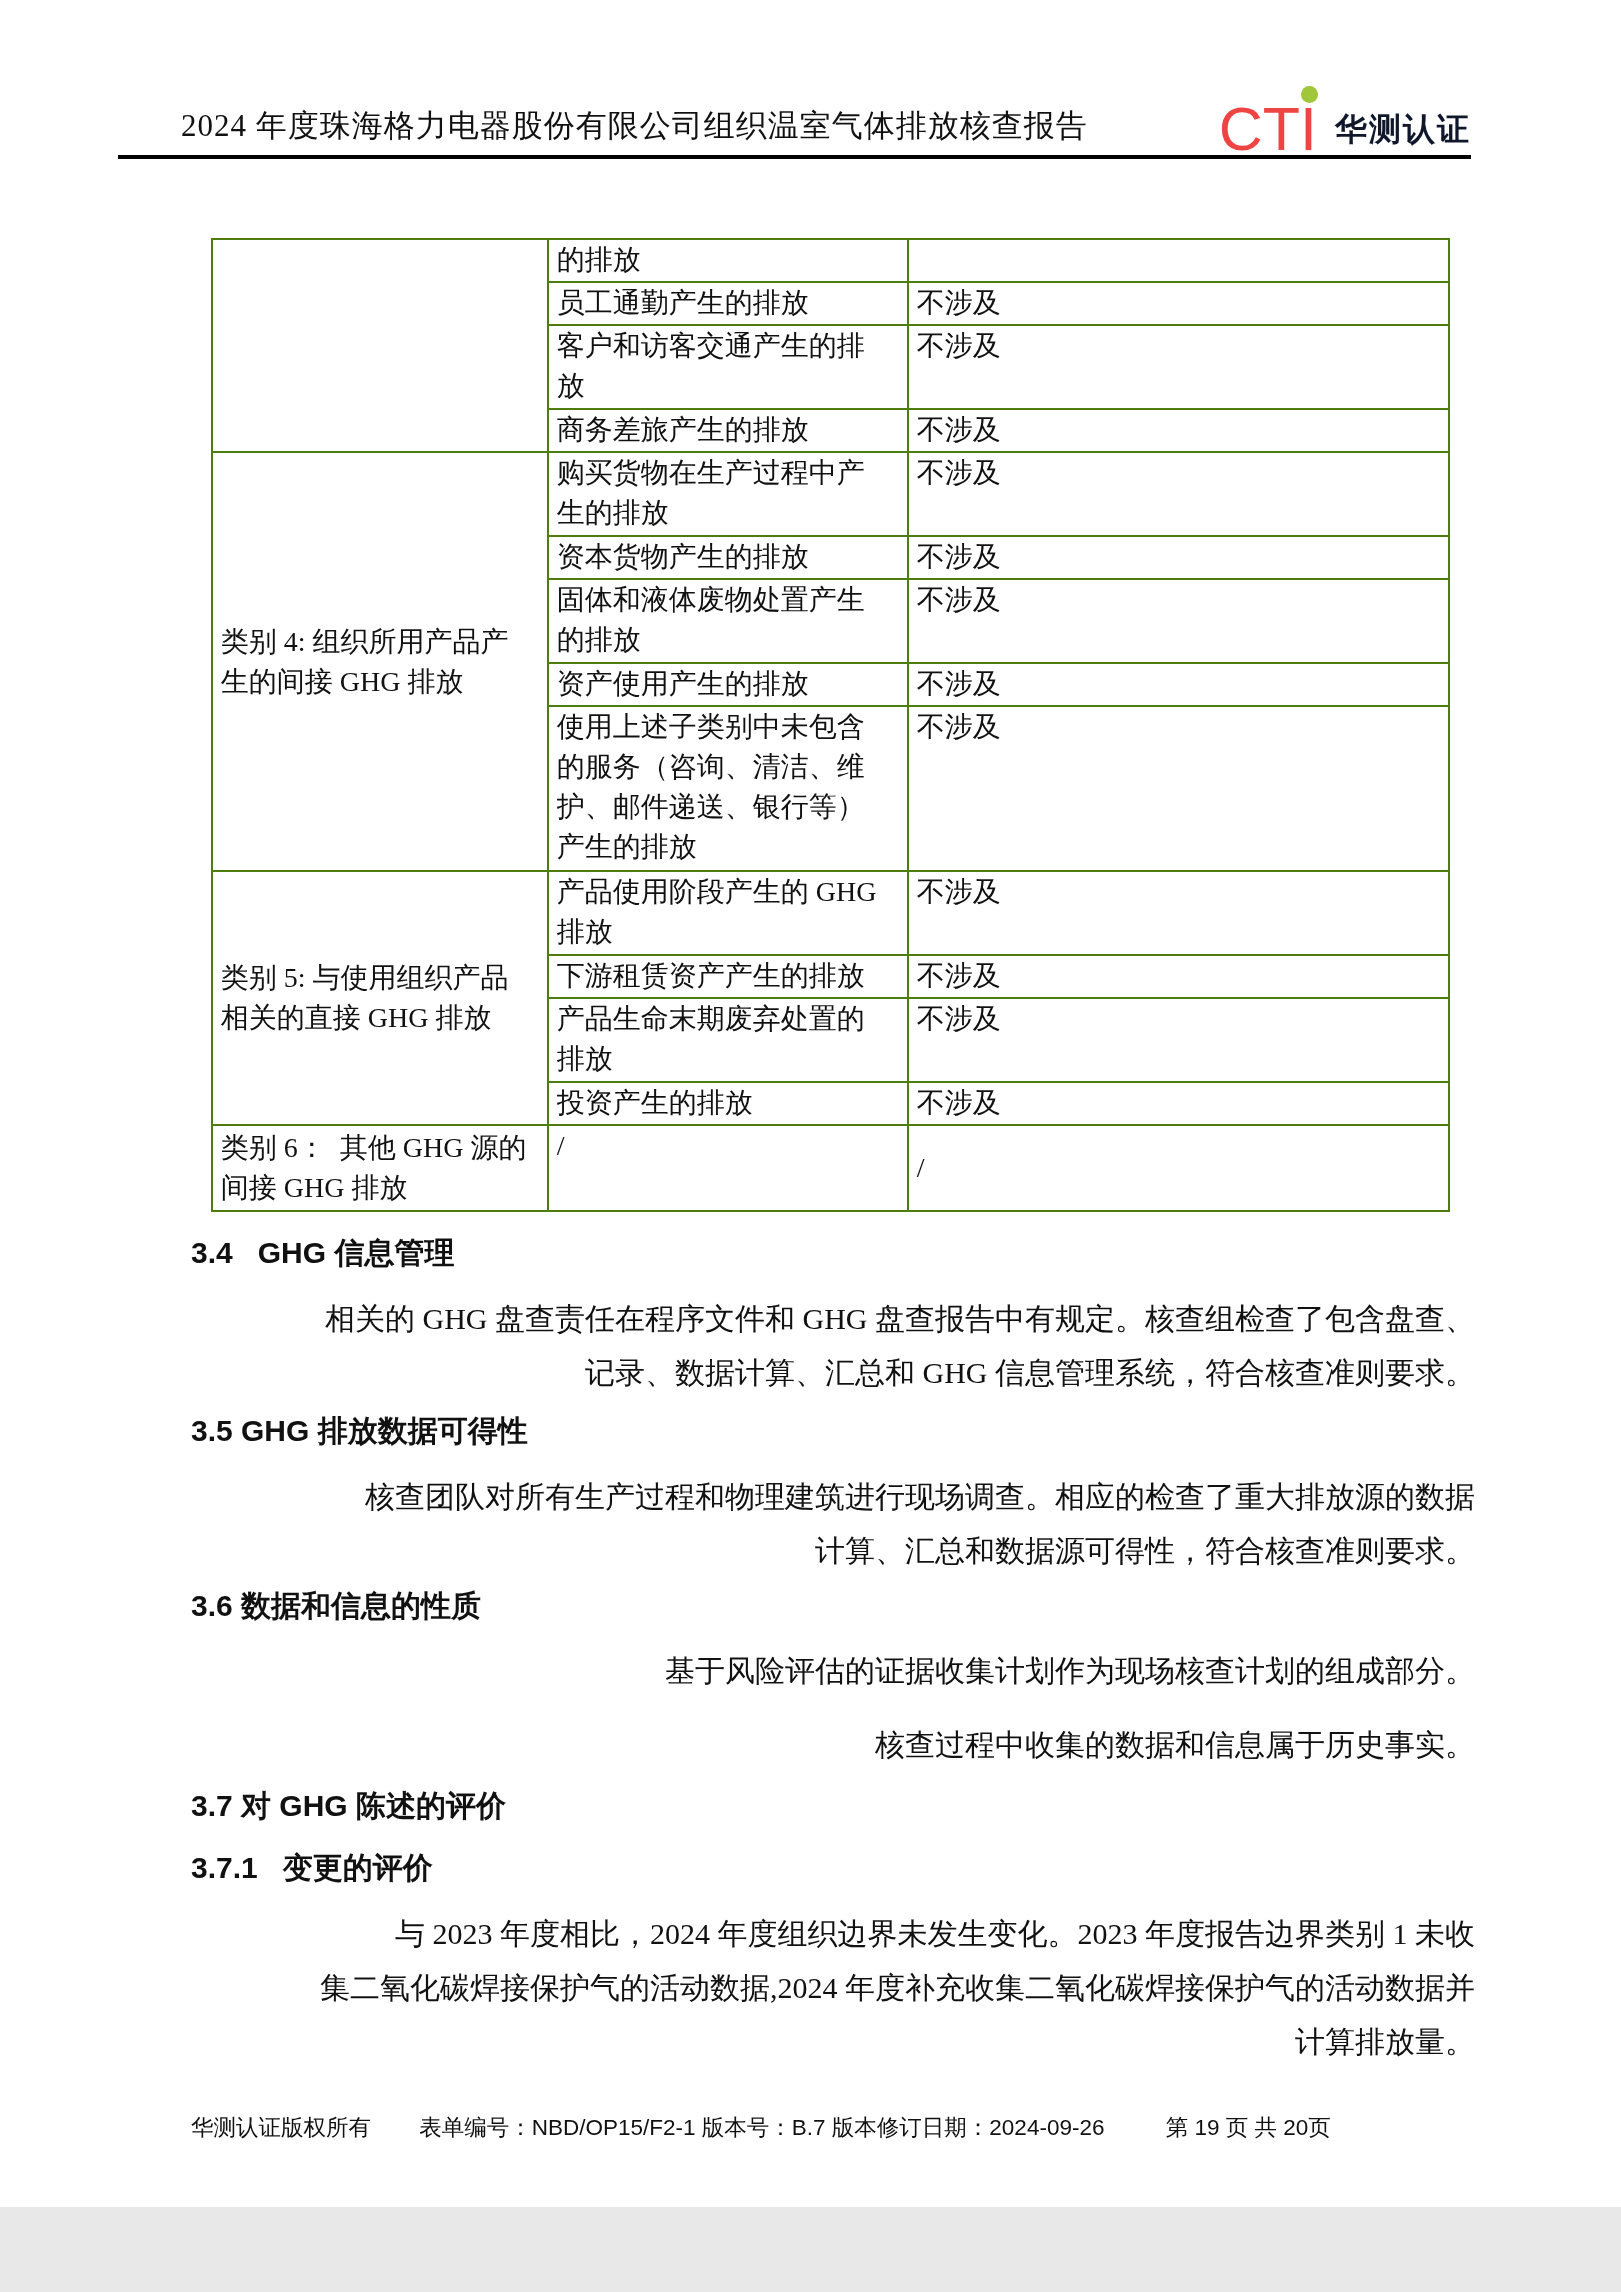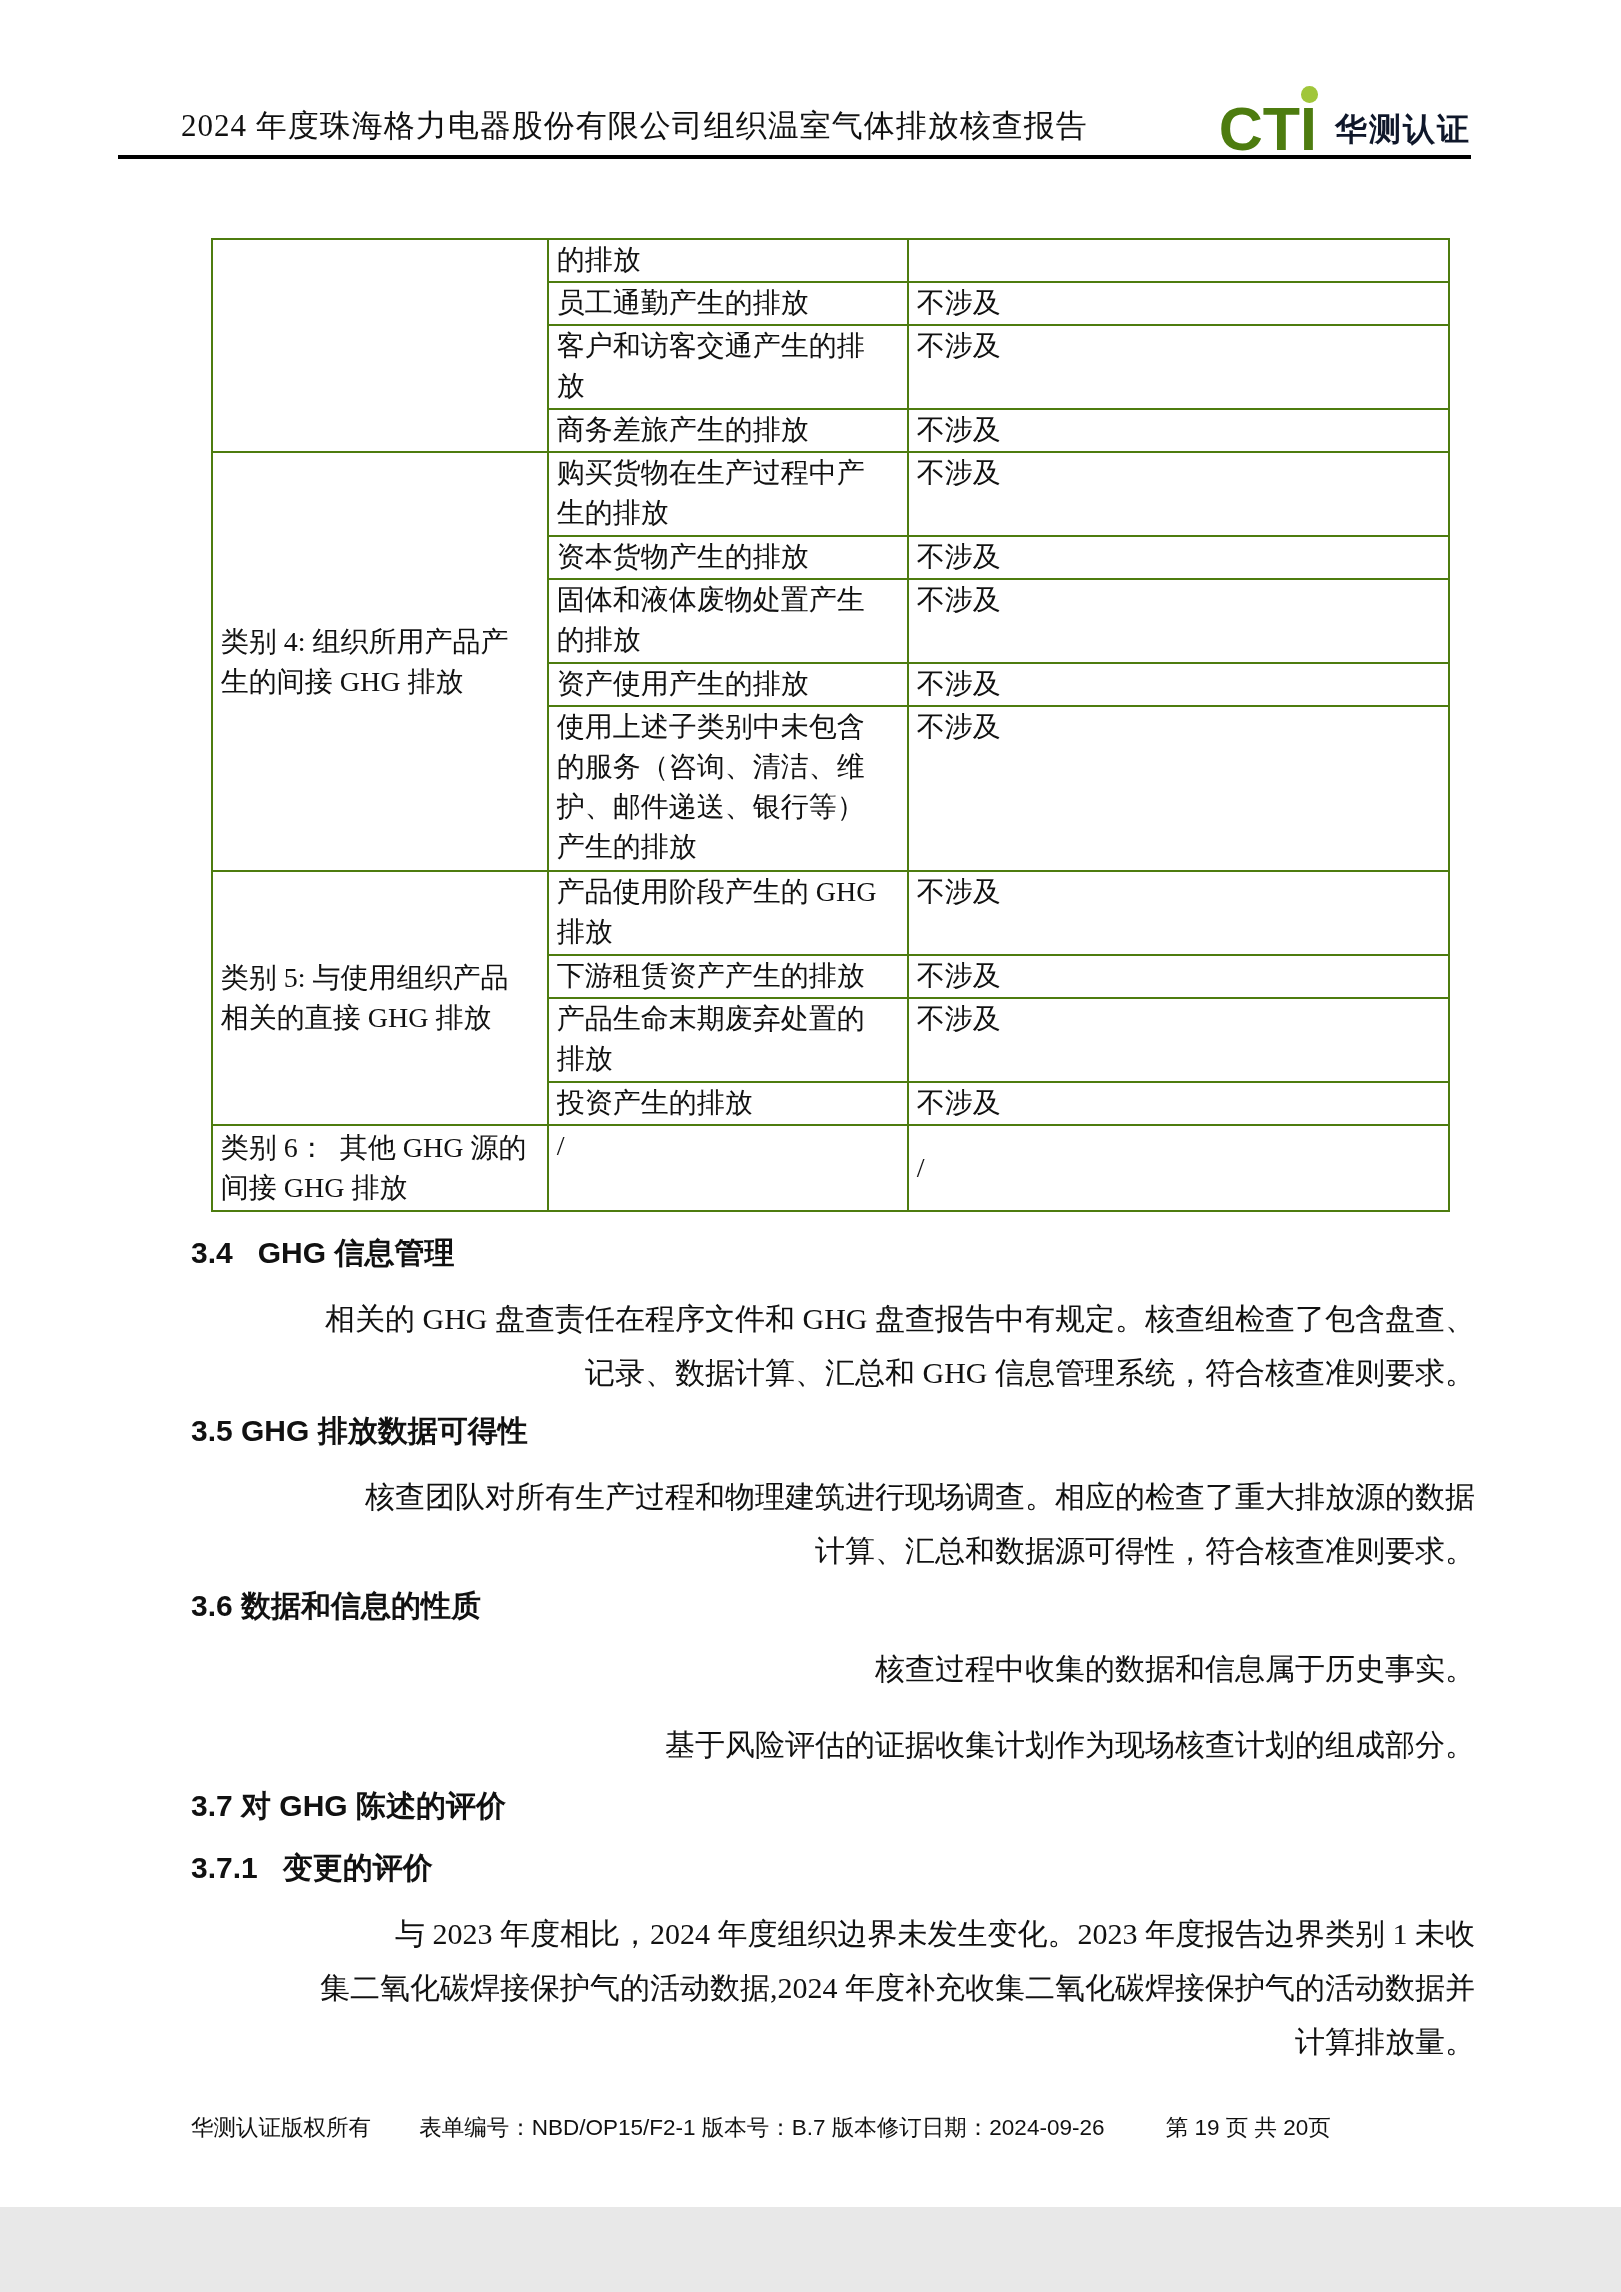--- a/index.html
+++ b/index.html
@@ -26,23 +26,23 @@
     white-space:nowrap;
   }
   .logo{
     display:flex;align-items:flex-end;
     padding-bottom:2px;
     white-space:nowrap;
   }
   .logo-abbr{
     position:relative;
     font-family:"Liberation Sans","DejaVu Sans",sans-serif;
-    font-weight:bold;
+    font-weight:normal;
     font-size:61px;line-height:47px;
-    color:#4d7c0f;
+    color:#ef4444;
     letter-spacing:0px;
   }
   .logo-dot{
     position:absolute;right:-1px;top:-19.6px;
     width:16.7px;height:16.7px;border-radius:50%;
     background:#a0c63a;
   }
   .logo-cn{
     font-family:"Liberation Sans","DejaVu Sans",sans-serif;
     font-weight:bold;
@@ -210,22 +210,22 @@
   <div class="content">
     <div class="sec-heading h-34">3.4   GHG 信息管理</div>
     <div class="para p-after-h">相关的 GHG 盘查责任在程序文件和 GHG 盘查报告中有规定。核查组检查了包含盘查、
 记录、数据计算、汇总和 GHG 信息管理系统，符合核查准则要求。</div>
 
     <div class="sec-heading h-35">3.5 GHG 排放数据可得性</div>
     <div class="para p-after-h">核查团队对所有生产过程和物理建筑进行现场调查。相应的检查了重大排放源的数据
 计算、汇总和数据源可得性，符合核查准则要求。</div>
 
     <div class="sec-heading h-36">3.6 数据和信息的性质</div>
+    <div class="para p-after-h">基于风险评估的证据收集计划作为现场核查计划的组成部分。</div>
     <div class="para p-gap">核查过程中收集的数据和信息属于历史事实。</div>
-    <div class="para p-after-h">基于风险评估的证据收集计划作为现场核查计划的组成部分。</div>
 
     <div class="sec-heading h-37">3.7 对 GHG 陈述的评价</div>
 
     <div class="sec-heading h-371">3.7.1   变更的评价</div>
     <div class="para p-after-h">与 2023 年度相比，2024 年度组织边界未发生变化。2023 年度报告边界类别 1 未收
 集二氧化碳焊接保护气的活动数据,2024 年度补充收集二氧化碳焊接保护气的活动数据并
 计算排放量。</div>
   </div>
 
   <div class="footer">

